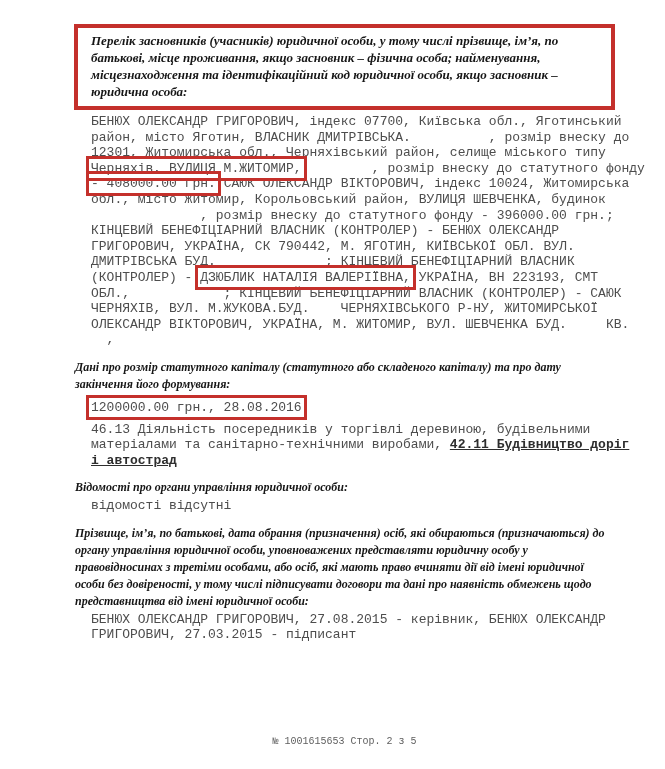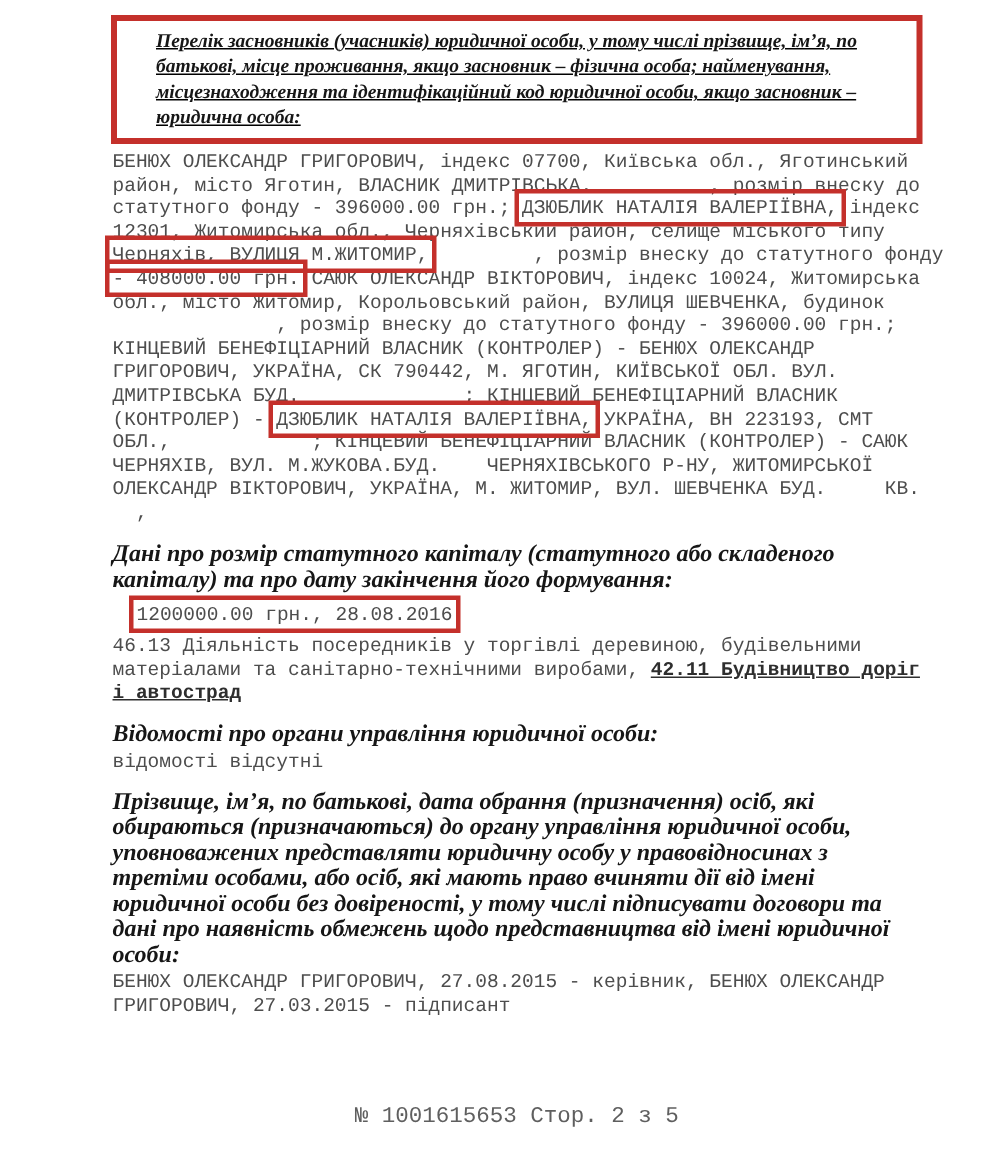--- a/index.html
+++ b/index.html
@@ -18,71 +18,69 @@
     overflow:hidden;
     font-family:"Liberation Mono","DejaVu Sans Mono",monospace;
   }
   .doc{
     position:absolute;
     left:75px;top:8px;
     width:540px;
   }
   .hbox{
     border:4px solid var(--red);
-    padding:4px 8px 6px 26px;
-    margin:2px 0 4px -1px;
-    text-decoration:underline;
+    padding:4px 8px 6px 13px;
+    margin:16px 0 4px -1px;
   }
   .heading{
     font-family:"Liberation Serif","DejaVu Serif",serif;
     font-style:italic;
     font-weight:bold;
-    font-size:16px;
+    font-size:12px;
     line-height:17px;
     color:var(--head-black);
     margin:11px 0 2px;
   }
   .hbox .heading{margin:0;font-size:13px;}
   .para{
     font-family:"Liberation Mono","DejaVu Sans Mono",monospace;
     font-size:13px;
     line-height:15.6px;
     color:var(--body-gray);
-    margin:0 0 2px;
+    margin:0 16px 2px;
   }
   .tline{white-space:pre;}
   .hl{
     outline:3px solid var(--red);
     outline-offset:2px;
   }
   .b{font-weight:bold;color:var(--bold-dark);text-decoration:underline;}
   .value{margin:7px 0 6px 16px;}
   .first-para{margin-top:3px;}
   .footer{
     position:absolute;
     left:0;right:0;top:736px;
     text-align:center;
     font-family:"Liberation Mono","DejaVu Sans Mono",monospace;
-    font-size:15px;
+    font-size:10px;
     color:var(--footer-gray);
     padding-left:24px;
   }
 </style>
 </head>
 <body>
 
 <div class="page">
   <div class="doc">
       <div class="hbox">
         <div class="heading">Перелік засновників (учасників) юридичної особи, у тому числі прізвище, ім’я, по батькові, місце проживання, якщо засновник – фізична особа; найменування, місцезнаходження та ідентифікаційний код юридичної особи, якщо засновник – юридична особа:</div>
       </div>
       <div class="para first-para">
         <div class="tline"><span>БЕНЮХ ОЛЕКСАНДР ГРИГОРОВИЧ, індекс 07700, Київська обл., Яготинський</span></div>
         <div class="tline"><span>район, місто Яготин, ВЛАСНИК ДМИТРІВСЬКА.          , розмір внеску до</span></div>
-        <div class="tline"><span>статутного фонду - 396000.00 грн.; </span><span class="hl">ДЗЮБЛИК НАТАЛІЯ ВАЛЕРІЇВНА,</span><span> індекс</span></div>
         <div class="tline"><span>12301, Житомирська обл., Черняхівський район, селище міського типу</span></div>
         <div class="tline"><span class="hl">Черняхів, ВУЛИЦЯ М.ЖИТОМИР,</span><span>         , розмір внеску до статутного фонду</span></div>
         <div class="tline"><span class="hl">- 408000.00 грн.</span><span> САЮК ОЛЕКСАНДР ВІКТОРОВИЧ, індекс 10024, Житомирська</span></div>
         <div class="tline"><span>обл., місто Житомир, Корольовський район, ВУЛИЦЯ ШЕВЧЕНКА, будинок</span></div>
         <div class="tline"><span>              , розмір внеску до статутного фонду - 396000.00 грн.;</span></div>
         <div class="tline"><span>КІНЦЕВИЙ БЕНЕФІЦІАРНИЙ ВЛАСНИК (КОНТРОЛЕР) - БЕНЮХ ОЛЕКСАНДР</span></div>
         <div class="tline"><span>ГРИГОРОВИЧ, УКРАЇНА, СК 790442, М. ЯГОТИН, КИЇВСЬКОЇ ОБЛ. ВУЛ.</span></div>
         <div class="tline"><span>ДМИТРІВСЬКА БУД.              ; КІНЦЕВИЙ БЕНЕФІЦІАРНИЙ ВЛАСНИК</span></div>
         <div class="tline"><span>(КОНТРОЛЕР) - </span><span class="hl">ДЗЮБЛИК НАТАЛІЯ ВАЛЕРІЇВНА,</span><span> УКРАЇНА, ВН 223193, СМТ</span></div>
         <div class="tline"><span>ОБЛ.,            ; КІНЦЕВИЙ БЕНЕФІЦІАРНИЙ ВЛАСНИК (КОНТРОЛЕР) - САЮК</span></div>

